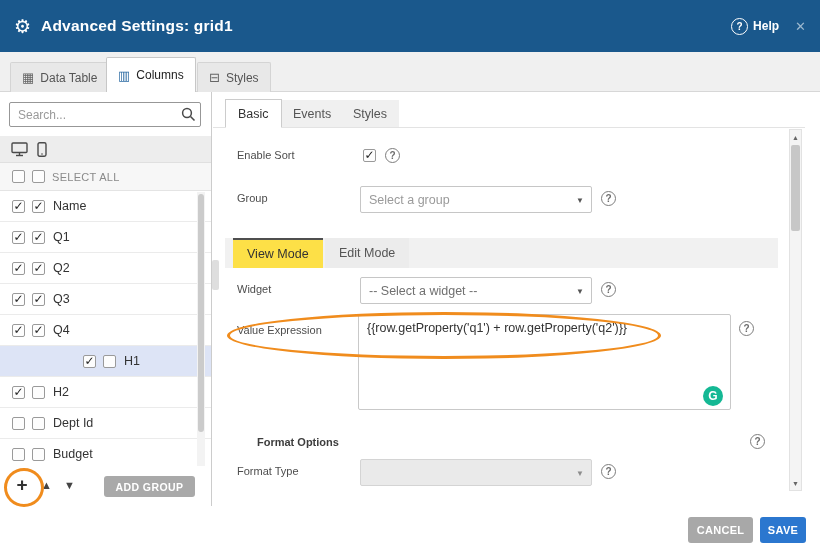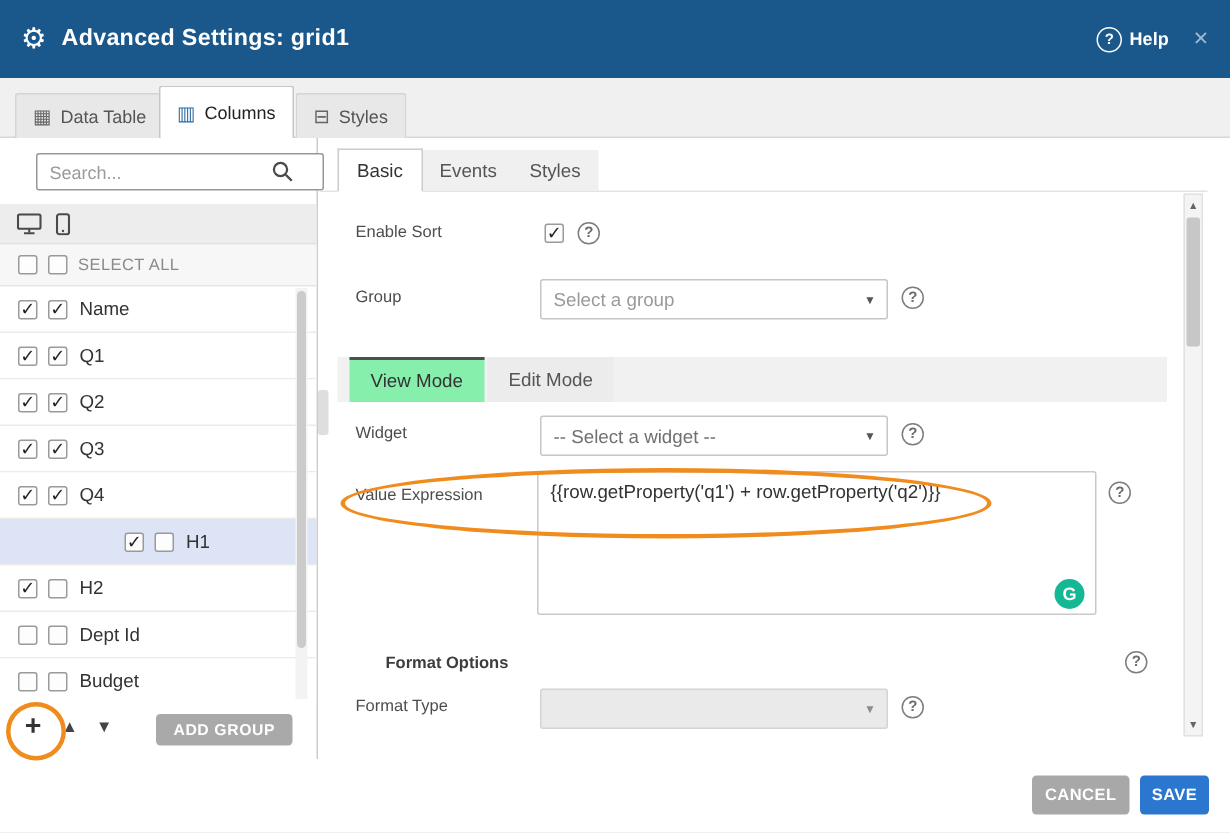--- a/index.html
+++ b/index.html
@@ -26,21 +26,21 @@
     border-radius:2px 2px 0 0;font-size:12px;color:#555;cursor:pointer;box-sizing:border-box;}
   .mtab.active{background:#fff;border-color:#c7c7c7;height:35px;color:#222;z-index:3;}
   .ticon{font-size:13px;color:#666;line-height:1;}
   .mtab.active .ticon{color:#2e6da4;}
   #mtab-datatable{left:10px}#mtab-columns{left:106px}#mtab-actions{left:197px}
   
   .sidebar{position:absolute;left:0;top:92px;width:212px;height:414px;background:#fff;
     border-right:1px solid #ccc;box-sizing:border-box;}
   .search-wrap{position:absolute;left:9px;top:10px;width:192px;height:25px;}
   .search-wrap input{width:100%;height:100%;box-sizing:border-box;border:1px solid #979797;
-    border-radius:2px;padding:0 26px 0 8px;font-size:12px;color:#14532d;font-family:inherit;outline:none;margin-left:15px;}
+    border-radius:2px;padding:0 26px 0 8px;font-size:12px;color:#14532d;font-family:inherit;outline:none;}
   .search-wrap input::placeholder{color:#9a9a9a;}
   .mag{position:absolute;right:5px;top:5px;}
   .device-row{position:absolute;left:0;top:44px;width:211px;height:27px;background:#ededed;
     border-bottom:1px solid #e0e0e0;display:flex;align-items:center;padding-left:11px;gap:9px;box-sizing:border-box;}
   .select-all{position:absolute;left:0;top:71px;width:211px;height:28px;background:#f7f7f7;
     border-bottom:1px solid #e4e4e4;display:flex;align-items:center;padding-left:12px;gap:7px;box-sizing:border-box;}
   .sa-label{font-size:11px;color:#8a8a8a;letter-spacing:.3px;}
   .col-list{position:absolute;left:0;top:99px;width:211px;height:276px;overflow:hidden;}
   .srow{display:flex;align-items:center;height:31px;box-sizing:border-box;border-bottom:1px solid #ebebeb;
     padding-left:12px;gap:7px;font-size:12.5px;color:#333;background:#fff;cursor:pointer;}
@@ -83,21 +83,21 @@
   .select-arrow{position:absolute;right:7px;top:50%;transform:translateY(-50%);font-size:8px;color:#555;}
   #group-select{left:360px;top:186px;width:232px;}
   #group-select .select-value{color:#9a9a9a;}
   #widget-select{left:360px;top:277px;width:232px;}
   #widget-select .select-value{color:#707070;}
   #format-select{left:360px;top:459px;width:232px;background:#eaeaea;border-color:#d4d4d4;}
   #format-select .select-arrow{color:#8d8d8d;}
   .mode-strip{position:absolute;left:225px;top:238px;width:553px;height:30px;background:#f1f1f1;}
   .vtab{position:absolute;top:238px;display:inline-flex;align-items:center;height:30px;padding:0 14px;
     font-size:12.5px;color:#555;cursor:pointer;box-sizing:border-box;background:#ececec;}
-  .vtab.active{background:#86efac;border-top:2px solid #4f4f4f;color:#333;z-index:2;}
+  .vtab.active{background:#fde047;border-top:2px solid #4f4f4f;color:#333;z-index:2;}
   #vtab-view{left:233px}#vtab-edit{left:325px}
   #value-expr{position:absolute;left:358px;top:314px;width:373px;height:96px;box-sizing:border-box;
     border:1px solid #c9c9c9;border-radius:2px;resize:none;padding:6px 8px;font-size:12.5px;color:#333;
     font-family:"Liberation Sans","DejaVu Sans",sans-serif;outline:none;}
   .grammarly{position:absolute;left:703px;top:386px;width:20px;height:20px;border-radius:50%;
     background:var(--grammarly-green,#14b894);color:#fff;font-size:12px;font-weight:bold;
     display:flex;align-items:center;justify-content:center;cursor:pointer;z-index:3;}
   
   .vscroll{position:absolute;left:789px;top:129px;width:13px;height:362px;background:#f4f4f4;
     border:1px solid #e2e2e2;box-sizing:border-box;}

